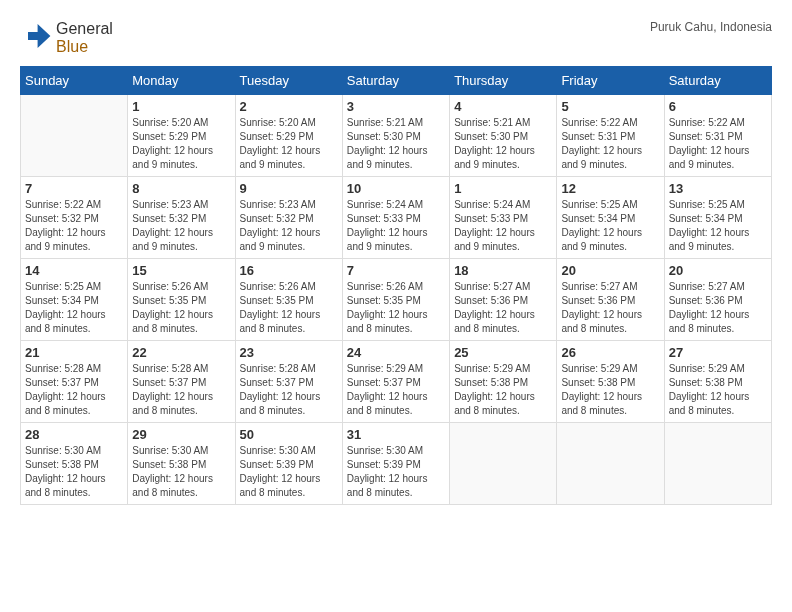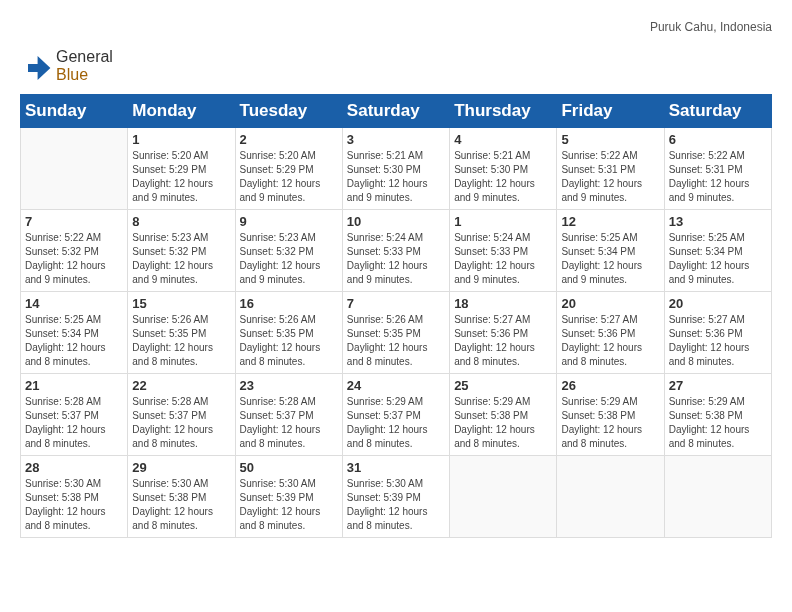--- a/index.html
+++ b/index.html
@@ -11,22 +11,21 @@
       padding: 20px;
     }
     .header {
       display: flex;
       justify-content: space-between;
       align-items: flex-start;
       margin-bottom: 10px;
     }
     .logo {
       display: flex;
-      align-items: flex-end;
-      margin-top: 28px;
+      align-items: flex-start;
     }
     .logo-general { color: #333; }
     .logo-blue { color: #a16207; }
     .logo-icon {
       width: 32px;
       height: 32px;
       margin-right: 4px;
     }
     .title-section {
       text-align: right;
@@ -43,22 +42,22 @@
     .calendar {
       width: 100%;
       border-collapse: collapse;
     }
     .calendar thead tr {
       background-color: #1a5fa8;
       color: #fff;
     }
     .calendar thead th {
       padding: 6px 4px;
-      font-size: 17px;
-      font-weight: bold;
+      font-size: 13px;
+      font-weight: normal;
       text-align: left;
       border: 1px solid #1a5fa8;
     }
     .calendar tbody tr {
       border-bottom: 1px solid #ccc;
     }
     .calendar tbody td {
       vertical-align: top;
       padding: 4px 4px;
       font-size: 10px;

